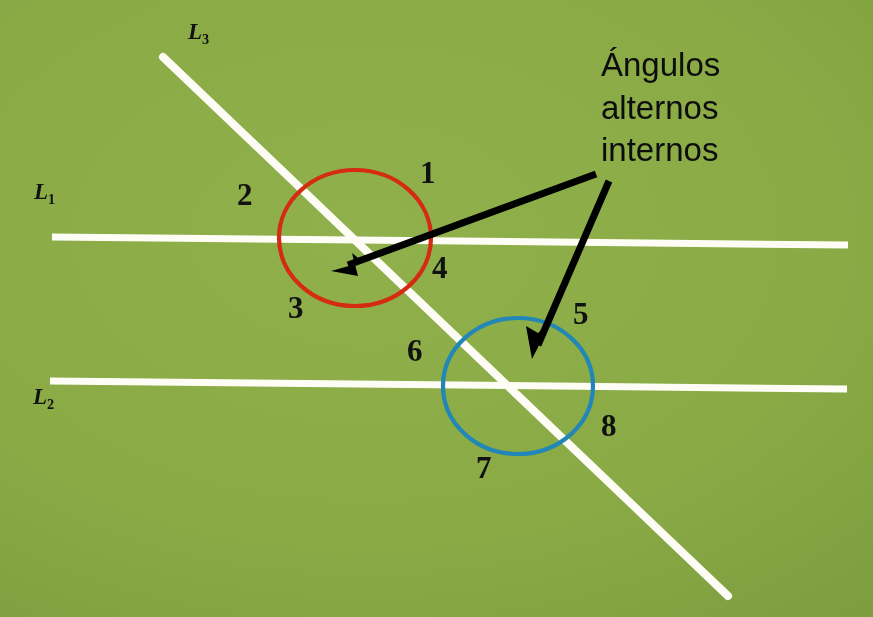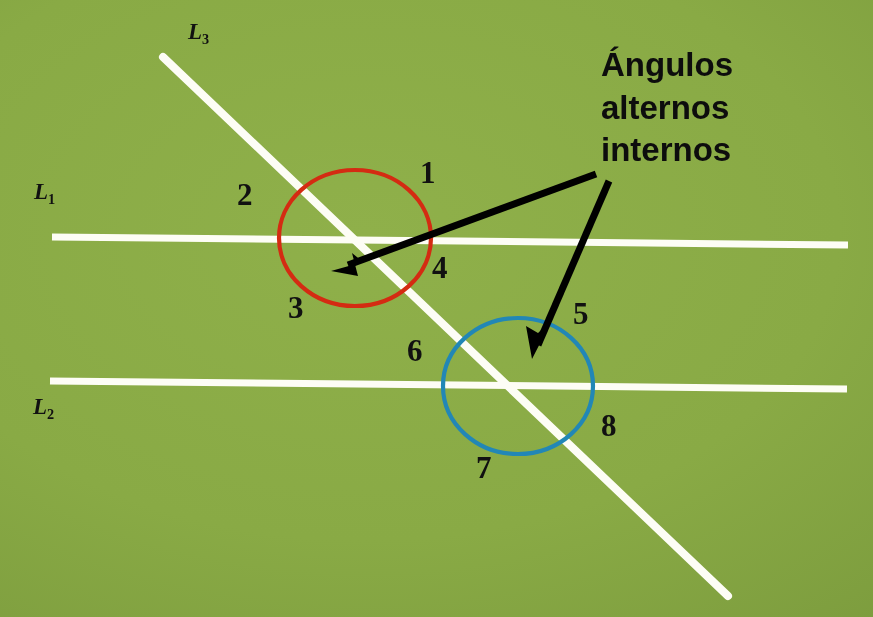--- a/index.html
+++ b/index.html
@@ -51,21 +51,21 @@
     margin-left: 0px;
   }
   #callout-text {
     position: absolute;
     left: 601px;
     top: 44px;
     width: 240px;
     color: #0d0d0d;
     font-family: "Liberation Sans", "DejaVu Sans", sans-serif;
     font-size: 33px;
-    font-weight: 700;
+    font-weight: 400;
     line-height: 1.29;
     text-align: left;
     white-space: pre-line;
     user-select: none;
   }
 </style>
 </head>
 <body>
 
 <div id="figure">
@@ -96,21 +96,21 @@
     </g>
   </svg>
 
   <div id="callout-text">Ángulos
 alternos
 internos</div>
 
   <div class="lbl lname" style="left:34px; top:180px;">
     <span>L</span><sub>1</sub>
   </div>
-  <div class="lbl lname" style="left:33px; top:395px;">
+  <div class="lbl lname" style="left:33px; top:385px;">
     <span>L</span><sub>2</sub>
   </div>
   <div class="lbl lname" style="left:188px; top:20px;">
     <span>L</span><sub>3</sub>
   </div>
 
   <div class="lbl num" style="left:420px; top:157px;">1</div>
   <div class="lbl num" style="left:237px; top:179px;">2</div>
   <div class="lbl num" style="left:288px; top:292px;">3</div>
   <div class="lbl num" style="left:432px; top:252px;">4</div>

